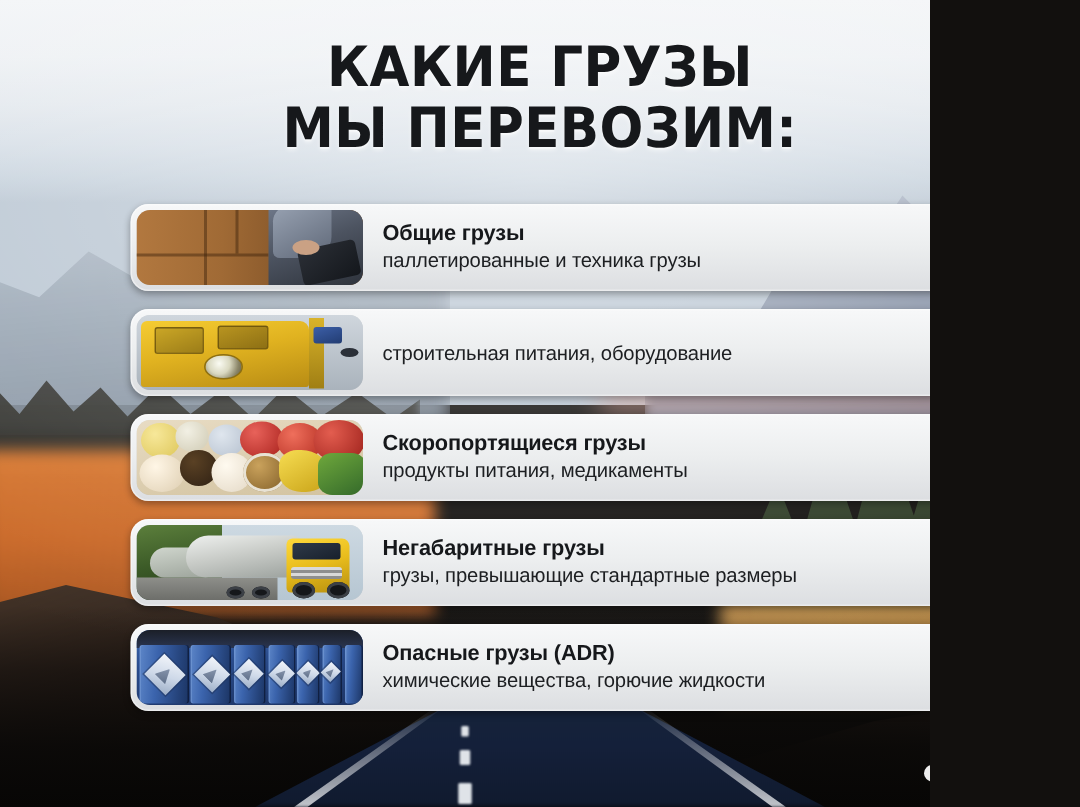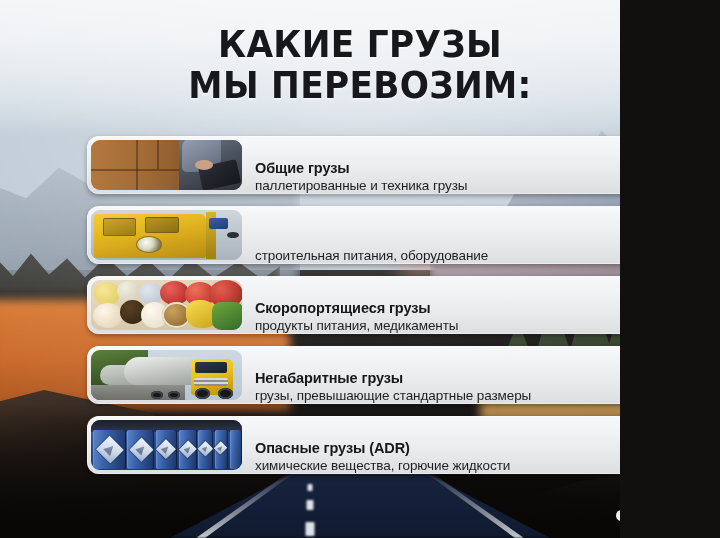--- a/index.html
+++ b/index.html
@@ -154,21 +154,21 @@
     transform:scaleX(.93);
     transform-origin:center;
     white-space:nowrap;
   }
 
   
   #cards {
     position:absolute; left:87px; top:136px; width:544px; z-index:5;
   }
   .card {
-    display:flex; align-items:flex-end;
+    display:flex; align-items:center;
     width:544px; height:58px;
     margin-bottom:12px;
     border-radius:12px;
     background:linear-gradient(180deg,#f7f8f9 0%, #eceeef 48%, #dcdee1 100%);
     box-shadow:0 2px 5px rgba(0,0,0,.33), 0 0 0 1px rgba(255,255,255,.42) inset;
     overflow:hidden;
   }
   .card:last-child { margin-bottom:0; }
 
   .thumb {

